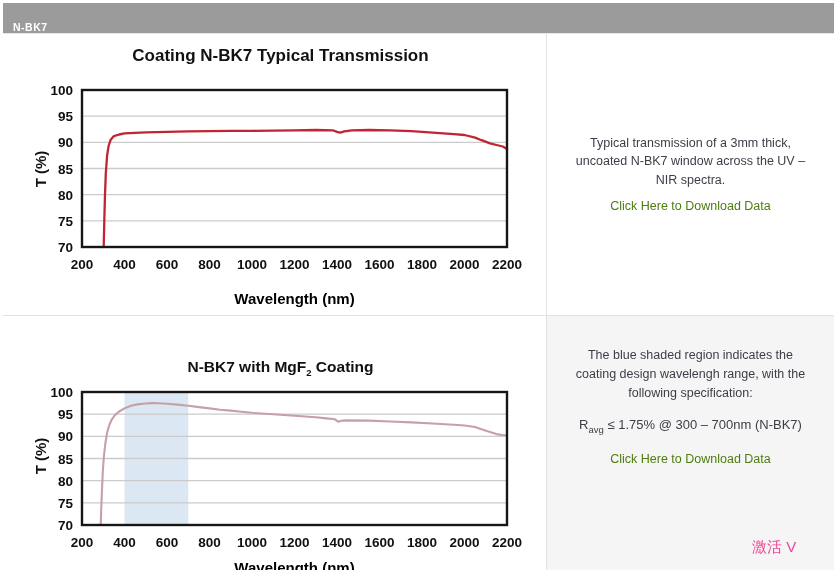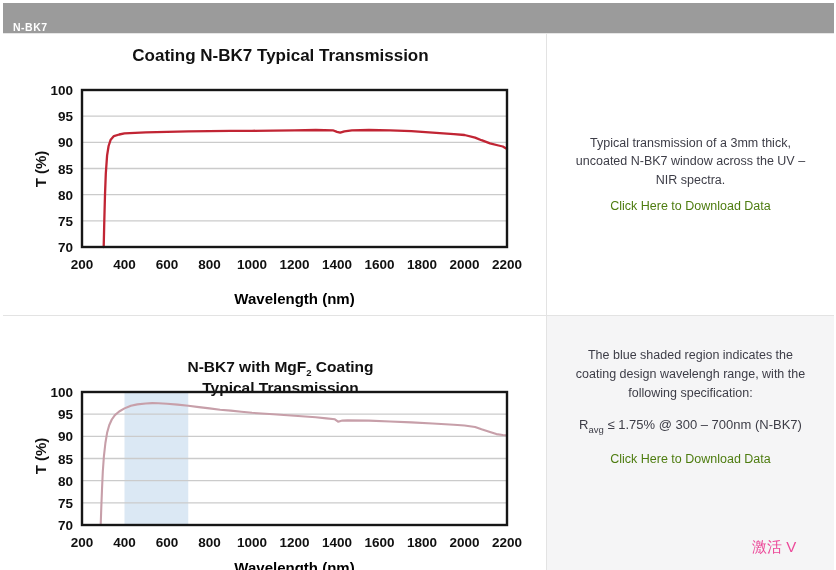--- a/index.html
+++ b/index.html
@@ -86,21 +86,21 @@
         </svg>
       <div class="xlab" style="top:256px;">Wavelength (nm)</div>
     </div>
 
     <div class="cell r1 panel top">
       <p>Typical transmission of a 3mm thick, uncoated N-BK7 window across the UV – NIR spectra.</p>
       <span class="dl-link">Click Here to Download Data</span>
     </div>
 
     <div class="cell cl">
-      <div class="chart-title t2"><span>N-BK7 with MgF</span><sub>2</sub><span> Coating</span><br><span>Typical Transmission</span></div>
+      <div class="chart-title t2"><span>N-BK7 with MgF</span><sub>2</sub><span> Coating</span><br></div>
       <div class="ylab" style="left:37px; top:140px;">T (%)</div>
       <svg class="chart" style="top:72px;" width="544" height="168">
           <rect x="121.5" y="4" width="63.75" height="133" fill="#dbe8f4"></rect>
           <line x1="79" x2="504" y1="114.83333333333334" y2="114.83333333333334" class="grid-line"></line>
           <line x1="79" x2="504" y1="92.66666666666666" y2="92.66666666666666" class="grid-line"></line>
           <line x1="79" x2="504" y1="70.5" y2="70.5" class="grid-line"></line>
           <line x1="79" x2="504" y1="48.33333333333333" y2="48.33333333333333" class="grid-line"></line>
           <line x1="79" x2="504" y1="26.166666666666664" y2="26.166666666666664" class="grid-line"></line>
           <polyline points="97.7,137.0 98.3,119.3 99.0,101.5 99.8,83.8 100.9,68.3 102.4,55.0 104.1,44.8 106.2,37.3 108.8,31.5 111.9,27.1 116.2,23.5 121.5,20.4 127.9,17.7 134.3,16.4 142.8,15.5 149.1,15.1 155.5,15.3 164.0,15.7 174.6,16.6 185.3,17.7 195.9,19.1 206.5,20.4 217.1,21.7 227.8,22.6 238.4,23.7 249.0,24.8 270.3,26.2 291.5,27.7 312.8,29.3 323.4,30.4 331.9,31.3 335.1,33.7 339.3,32.6 344.6,32.4 365.9,32.6 387.1,33.5 408.4,34.4 429.6,35.5 450.9,36.8 461.5,37.5 472.1,39.0 478.5,41.2 487.0,43.9 493.4,46.1 499.8,47.0 504.0,47.2" fill="none" stroke="#c79fa9" stroke-width="2.1" stroke-linejoin="round" stroke-linecap="round"></polyline>
           <rect x="79" y="4" width="425" height="133" class="frame"></rect>

